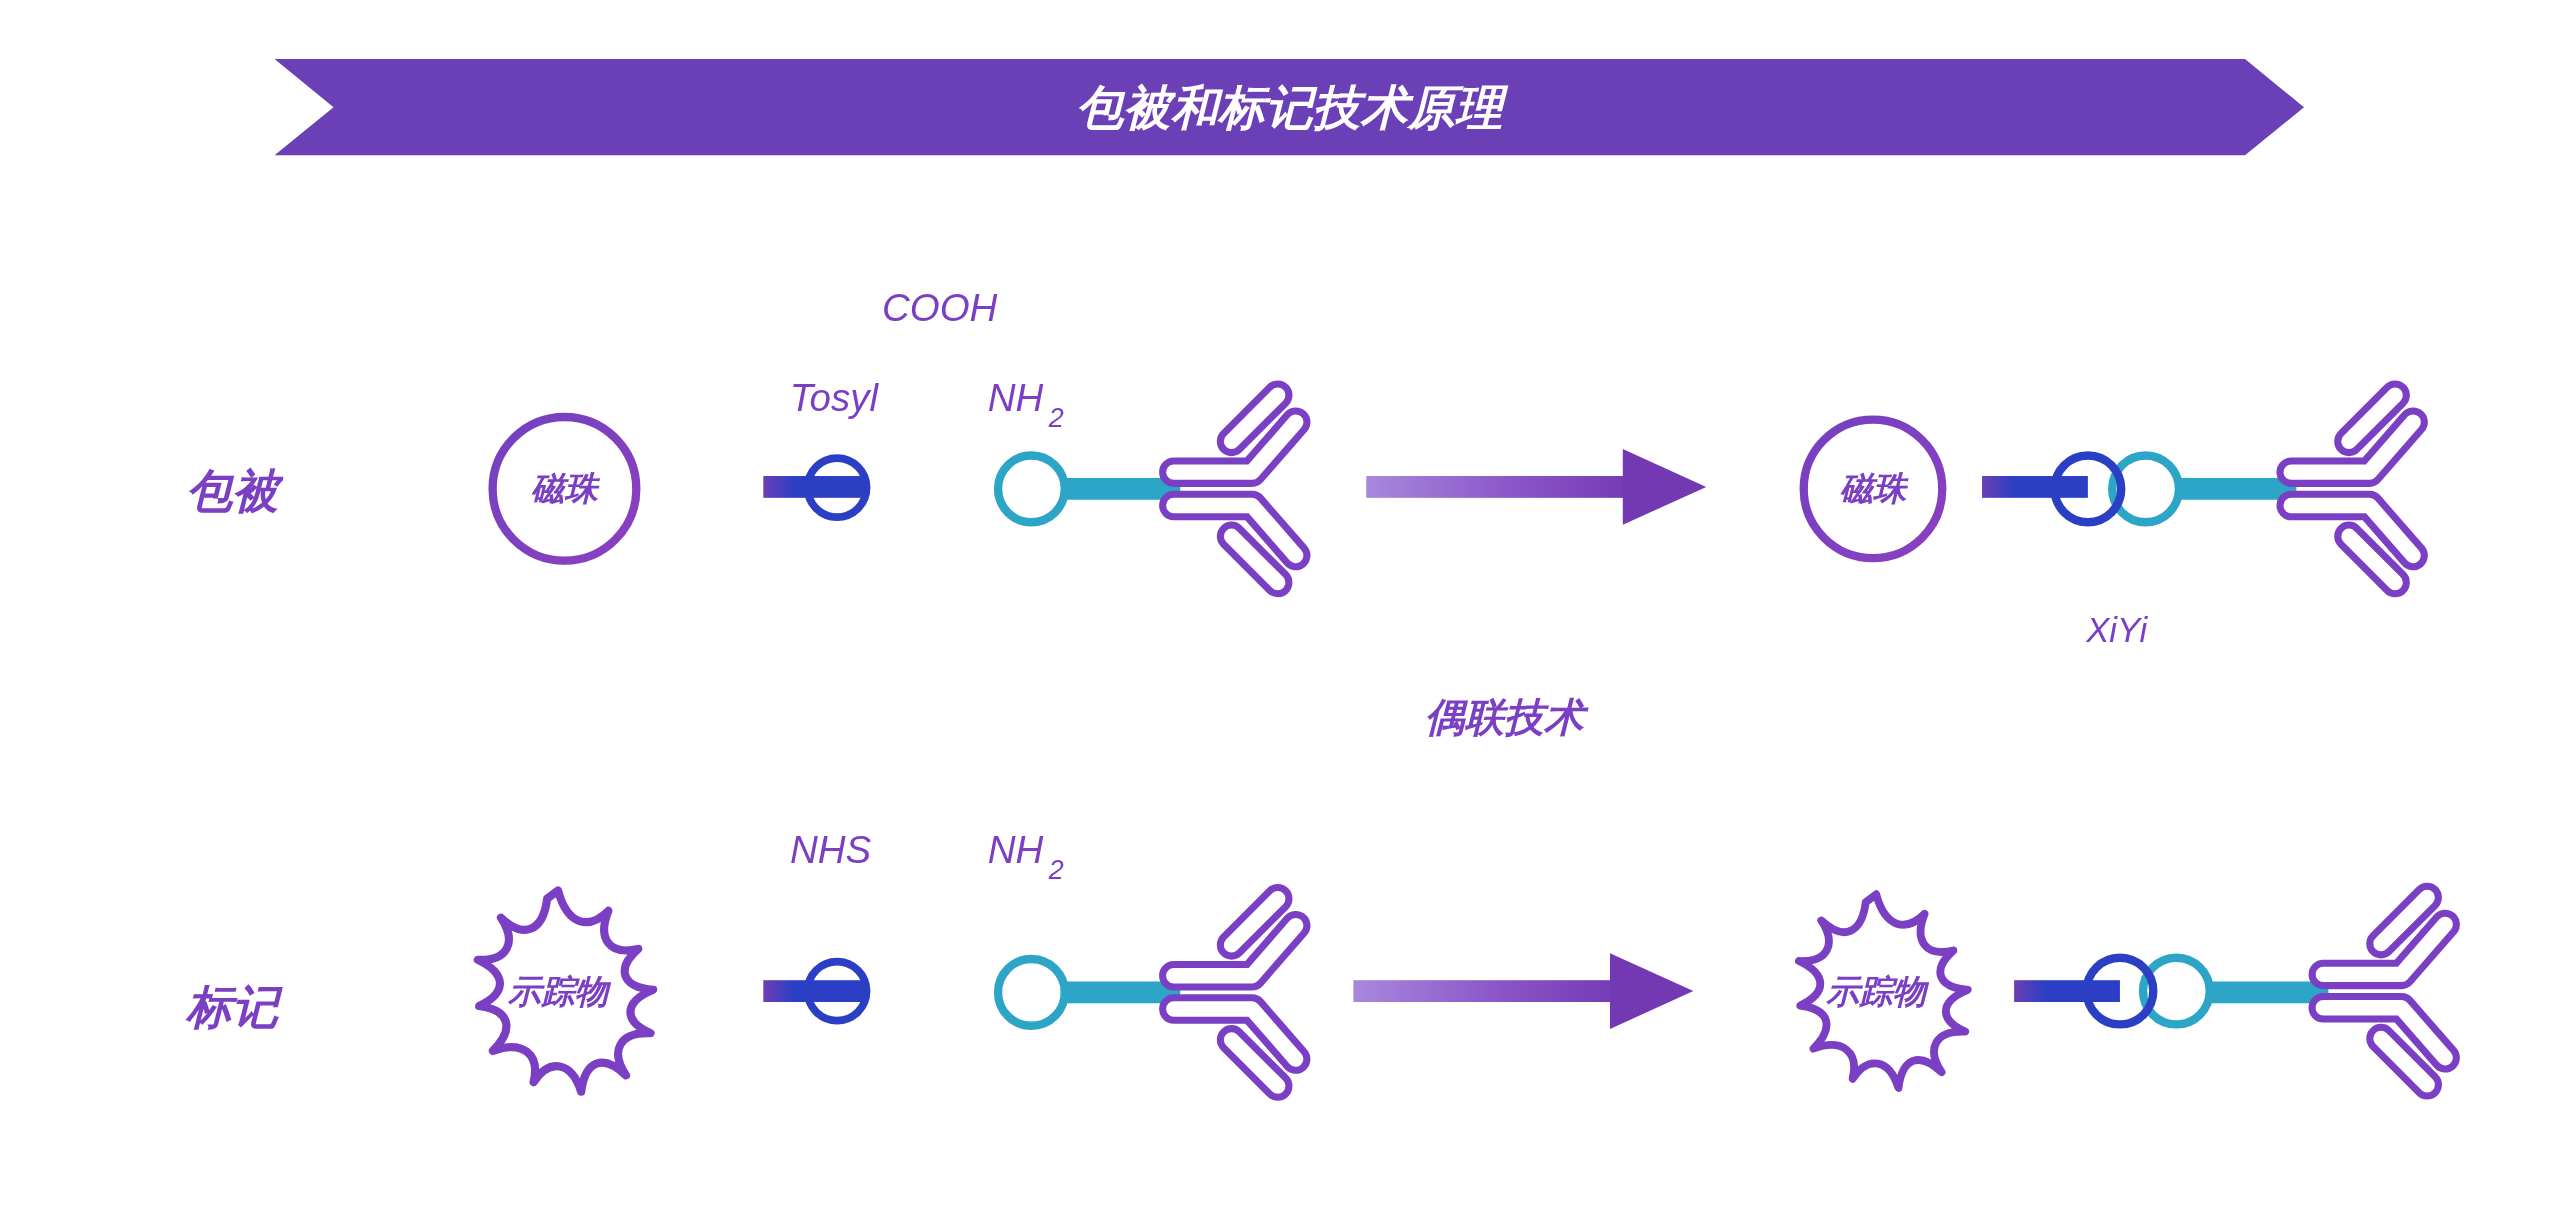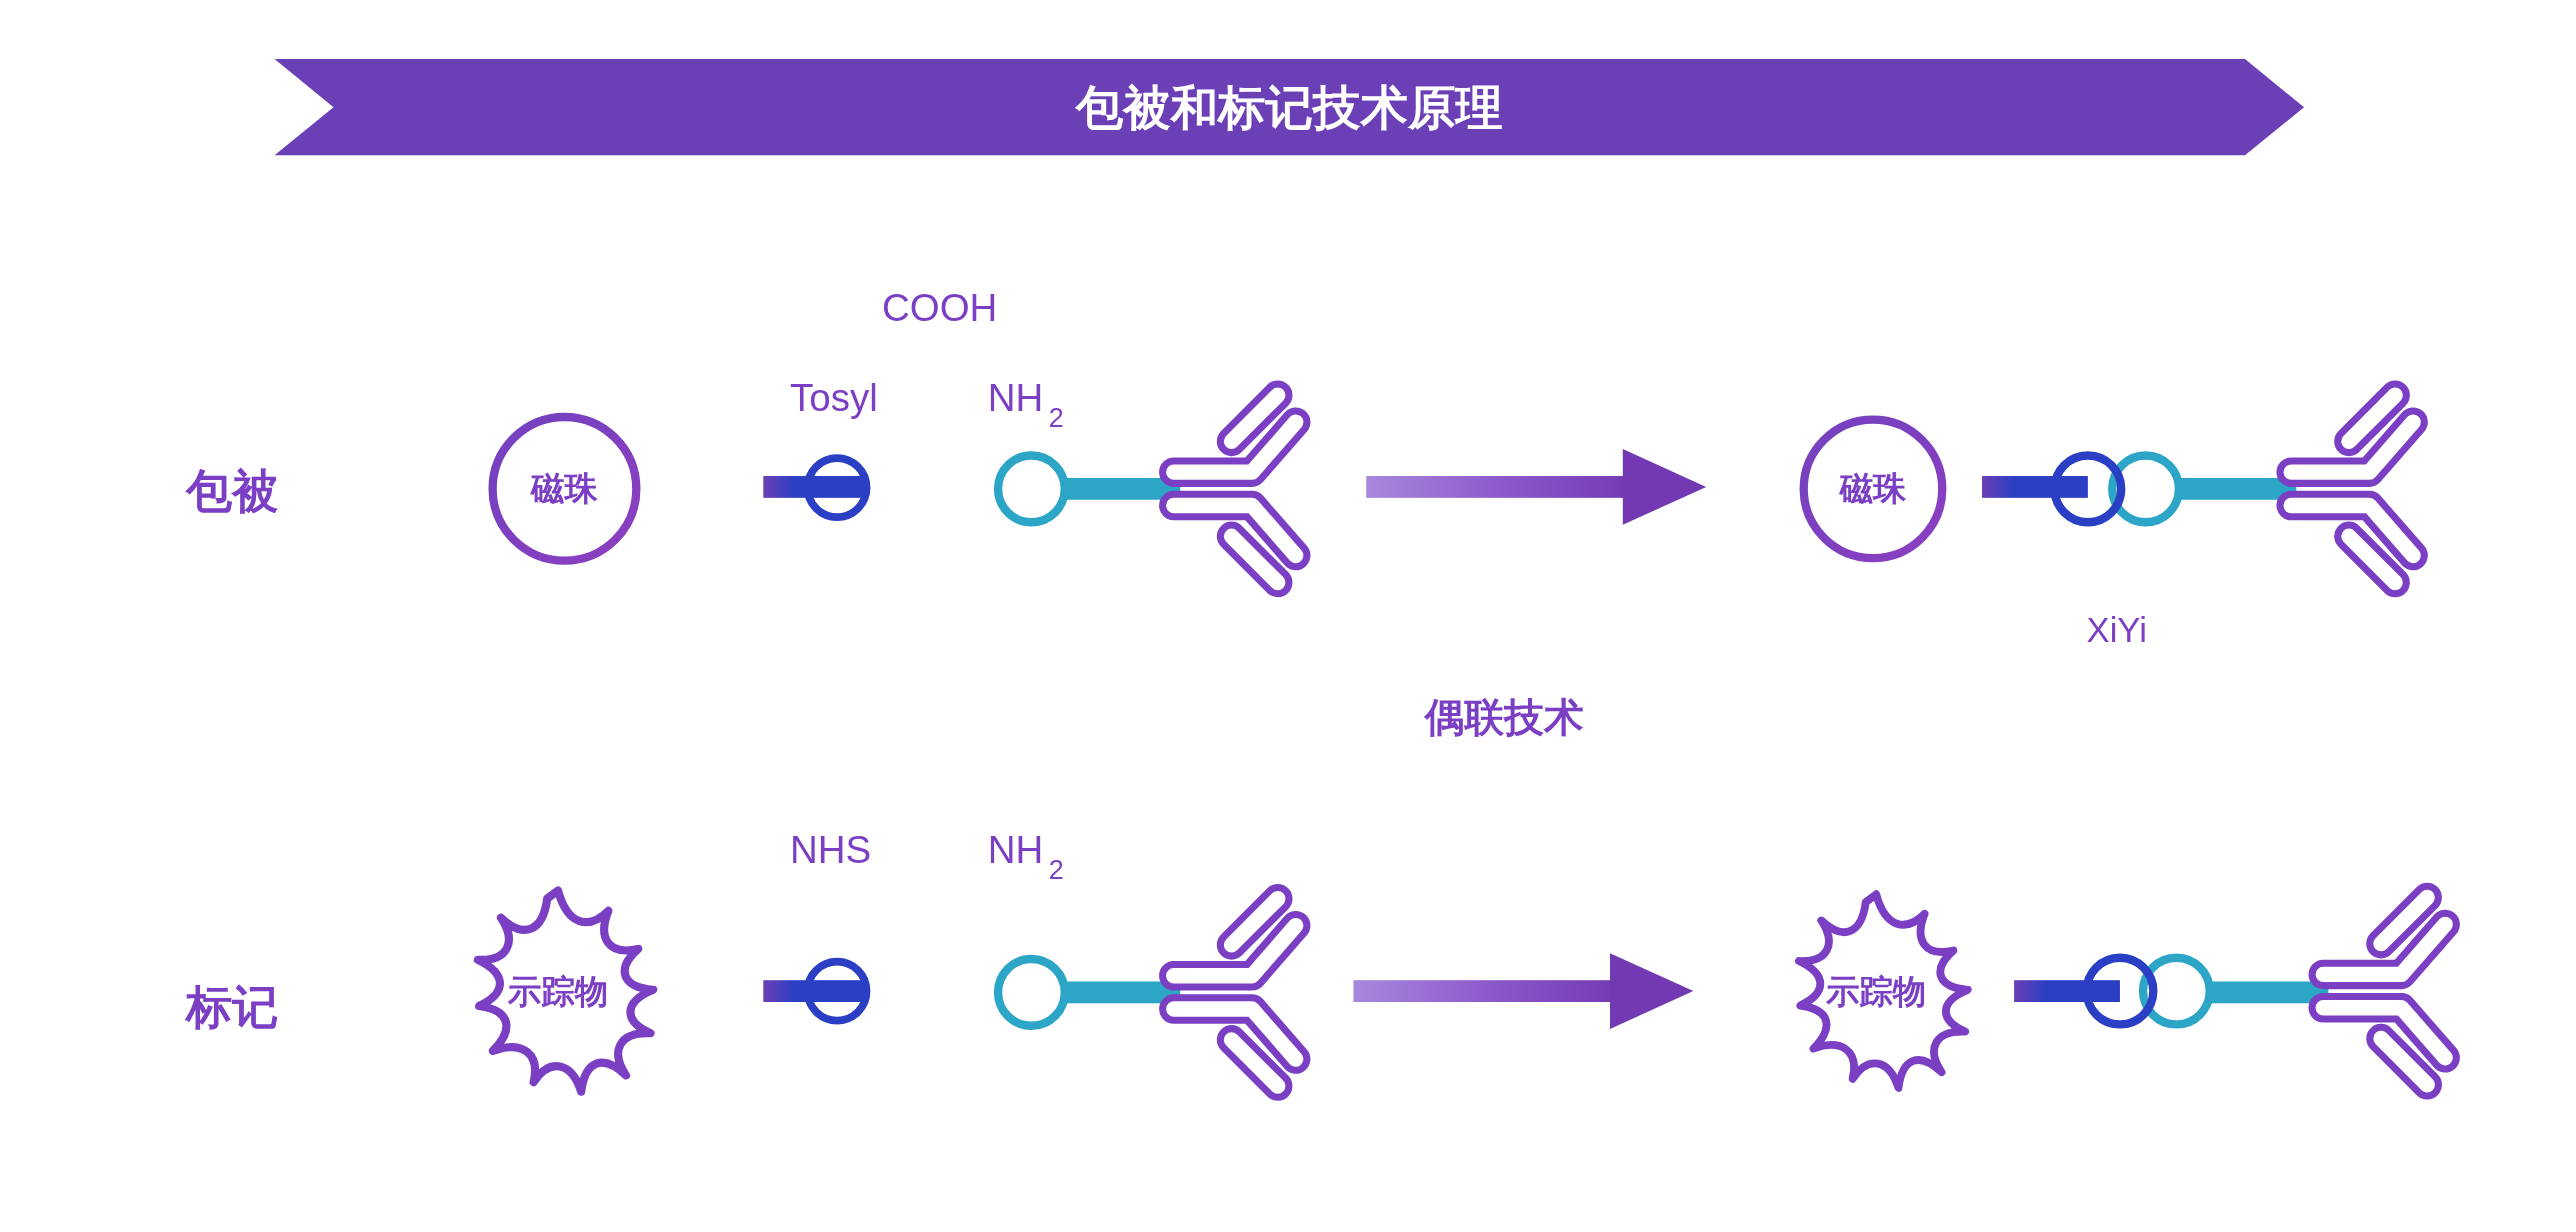--- a/index.html
+++ b/index.html
@@ -2,21 +2,21 @@
 <html style="font-size:10.3px"><head>
 <meta charset="utf-8">
 <style>
   html,body{margin:0;padding:0;}
   body{
     width:2576px;height:1233px;
     background:#ffffff;
     font-family:"Liberation Sans","DejaVu Sans",sans-serif;
     overflow:hidden;
   }
-  #stage{position:relative;width:2460px;height:1233px;}
+  #stage{position:relative;width:2460px;height:1233px;font-style:italic;}
   #stage svg{position:absolute;top:0;left:0;}
 
   .banner-title{
     font-size:74px;font-weight:bold;fill:#ffffff;
     font-family:"Liberation Sans","DejaVu Sans",sans-serif;
   }
   .row-label{
     font-size:72px;font-weight:bold;fill:#7B3FC4;
     font-family:"Liberation Sans","DejaVu Sans",sans-serif;
   }

